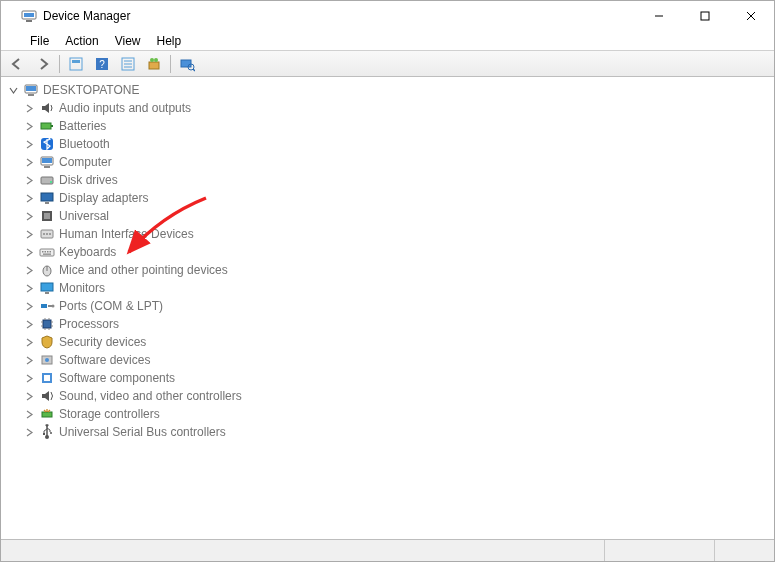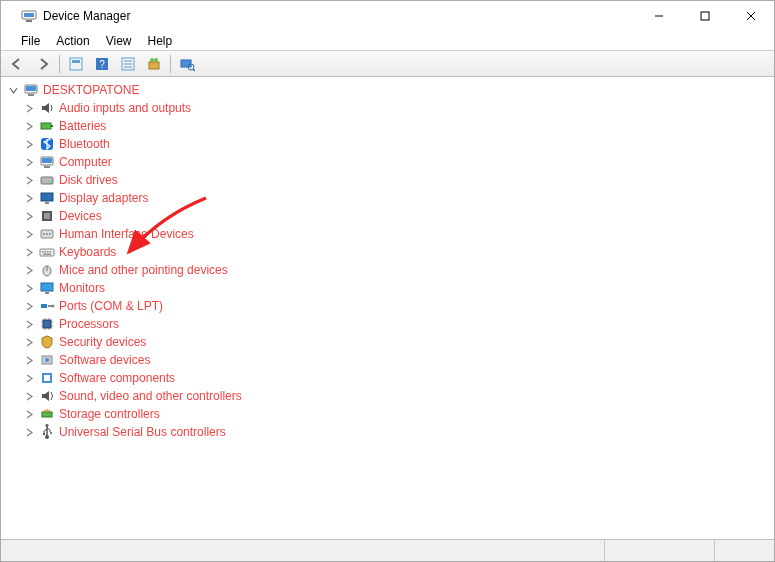--- a/index.html
+++ b/index.html
@@ -40,21 +40,21 @@
     font-size: 10px;
     color: #000;
     cursor: default;
   }
 
   
   .menubar {
     height: 20px;
     display: flex;
     align-items: center;
-    padding-left: 12px;
+    padding-left: 21px;
     border-bottom: 1px solid #d0d0d0;
     background: #ffffff;
   }
   .menuitem {
     padding: 2px 8px;
     font-size: 12px;
     color: #000;
     cursor: default;
   }
 
@@ -103,21 +103,21 @@
     margin-right: 2px;
     color: #808080;
     font-size: 9px;
     user-select: none;
   }
   .node-icon {
     width: 16px; height: 16px;
     margin: 0 4px 0 2px;
     display: inline-flex; align-items: center; justify-content: center;
   }
-  .node-label { font-size: 12px; color: #ef4444; }
+  .node-label { font-size: 12px; color: #737373; }
 
   
   .statusbar {
     position: absolute;
     bottom: 0; left: 0; right: 0;
     height: 22px;
     border-top: 1px solid #bdbdbd;
     background: #f0f0f0;
     display: flex;
   }
@@ -333,21 +333,21 @@
           <svg width="9" height="9" viewBox="0 0 9 9">
             <path d="M2 1 L7 4.5 L2 8" fill="none" stroke="#808080" stroke-width="1.2"></path>
           </svg>
         </span>
         <span class="node-icon">
           <svg width="16" height="16" viewBox="0 0 16 16">
             <rect x="3" y="3" width="10" height="10" fill="#555"></rect>
             <rect x="5" y="5" width="6" height="6" fill="#999"></rect>
           </svg>
         </span>
-        <span class="node-label">Devices</span>
+        <span class="node-label">Universal</span>
       </div>
       <div class="tree-row child">
         <span class="expander">
           <svg width="9" height="9" viewBox="0 0 9 9">
             <path d="M2 1 L7 4.5 L2 8" fill="none" stroke="#808080" stroke-width="1.2"></path>
           </svg>
         </span>
         <span class="node-icon">
           <svg width="16" height="16" viewBox="0 0 16 16">
             <rect x="2" y="4" width="12" height="8" rx="1" fill="#ddd" stroke="#888"></rect>

